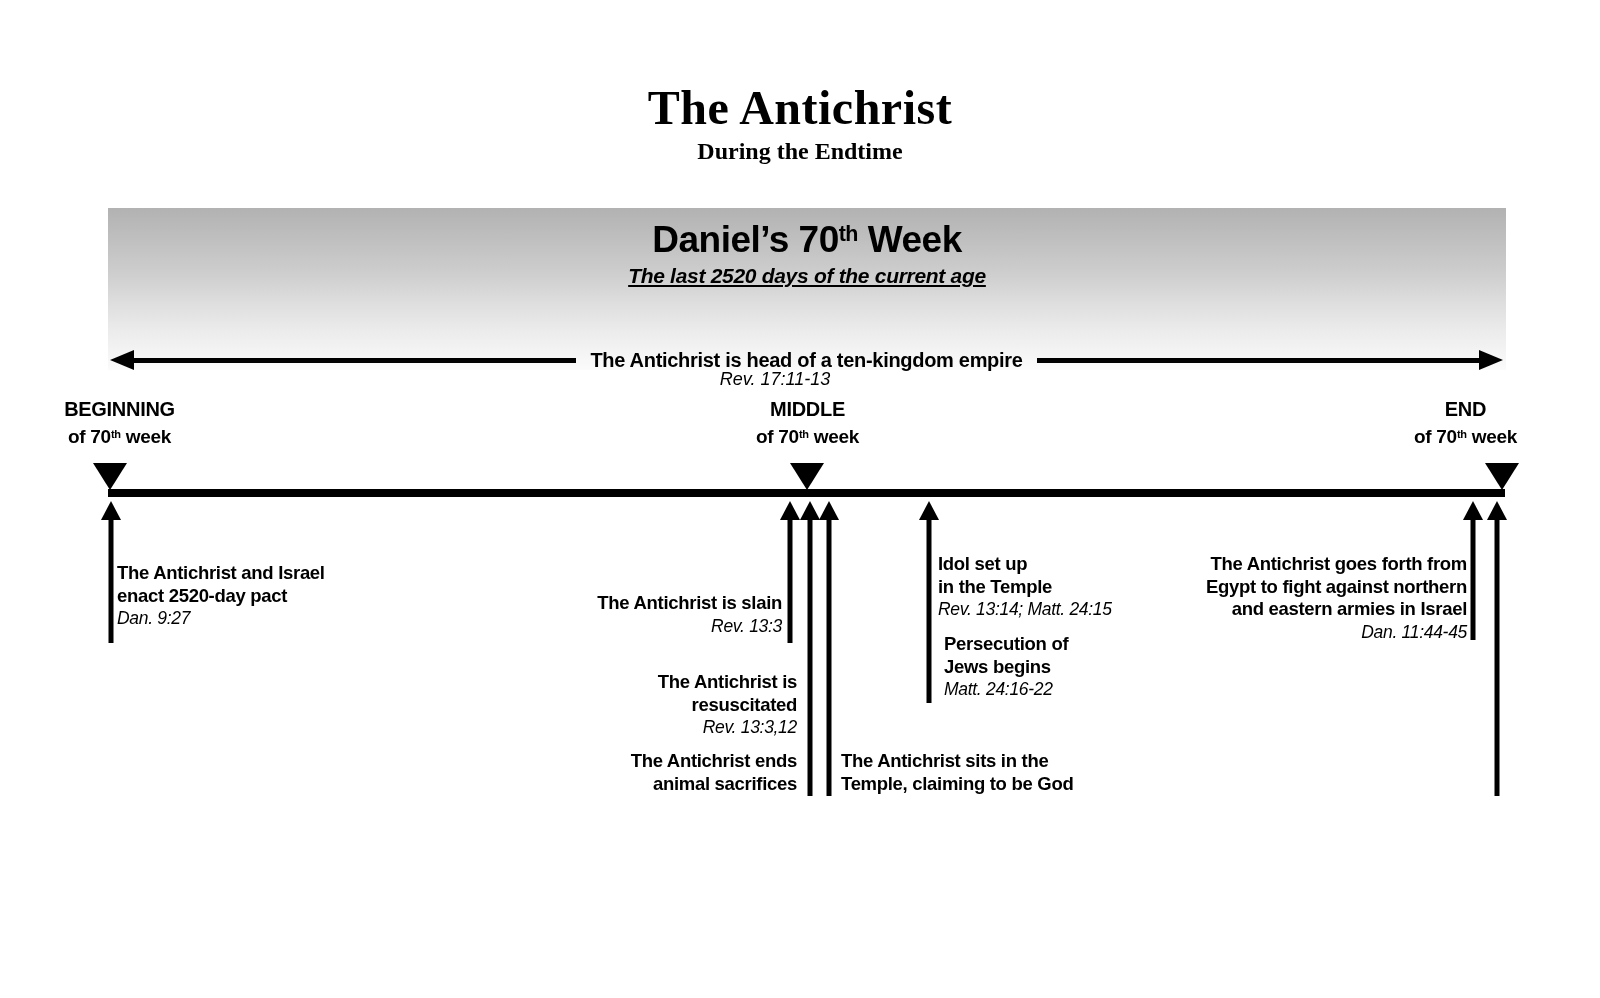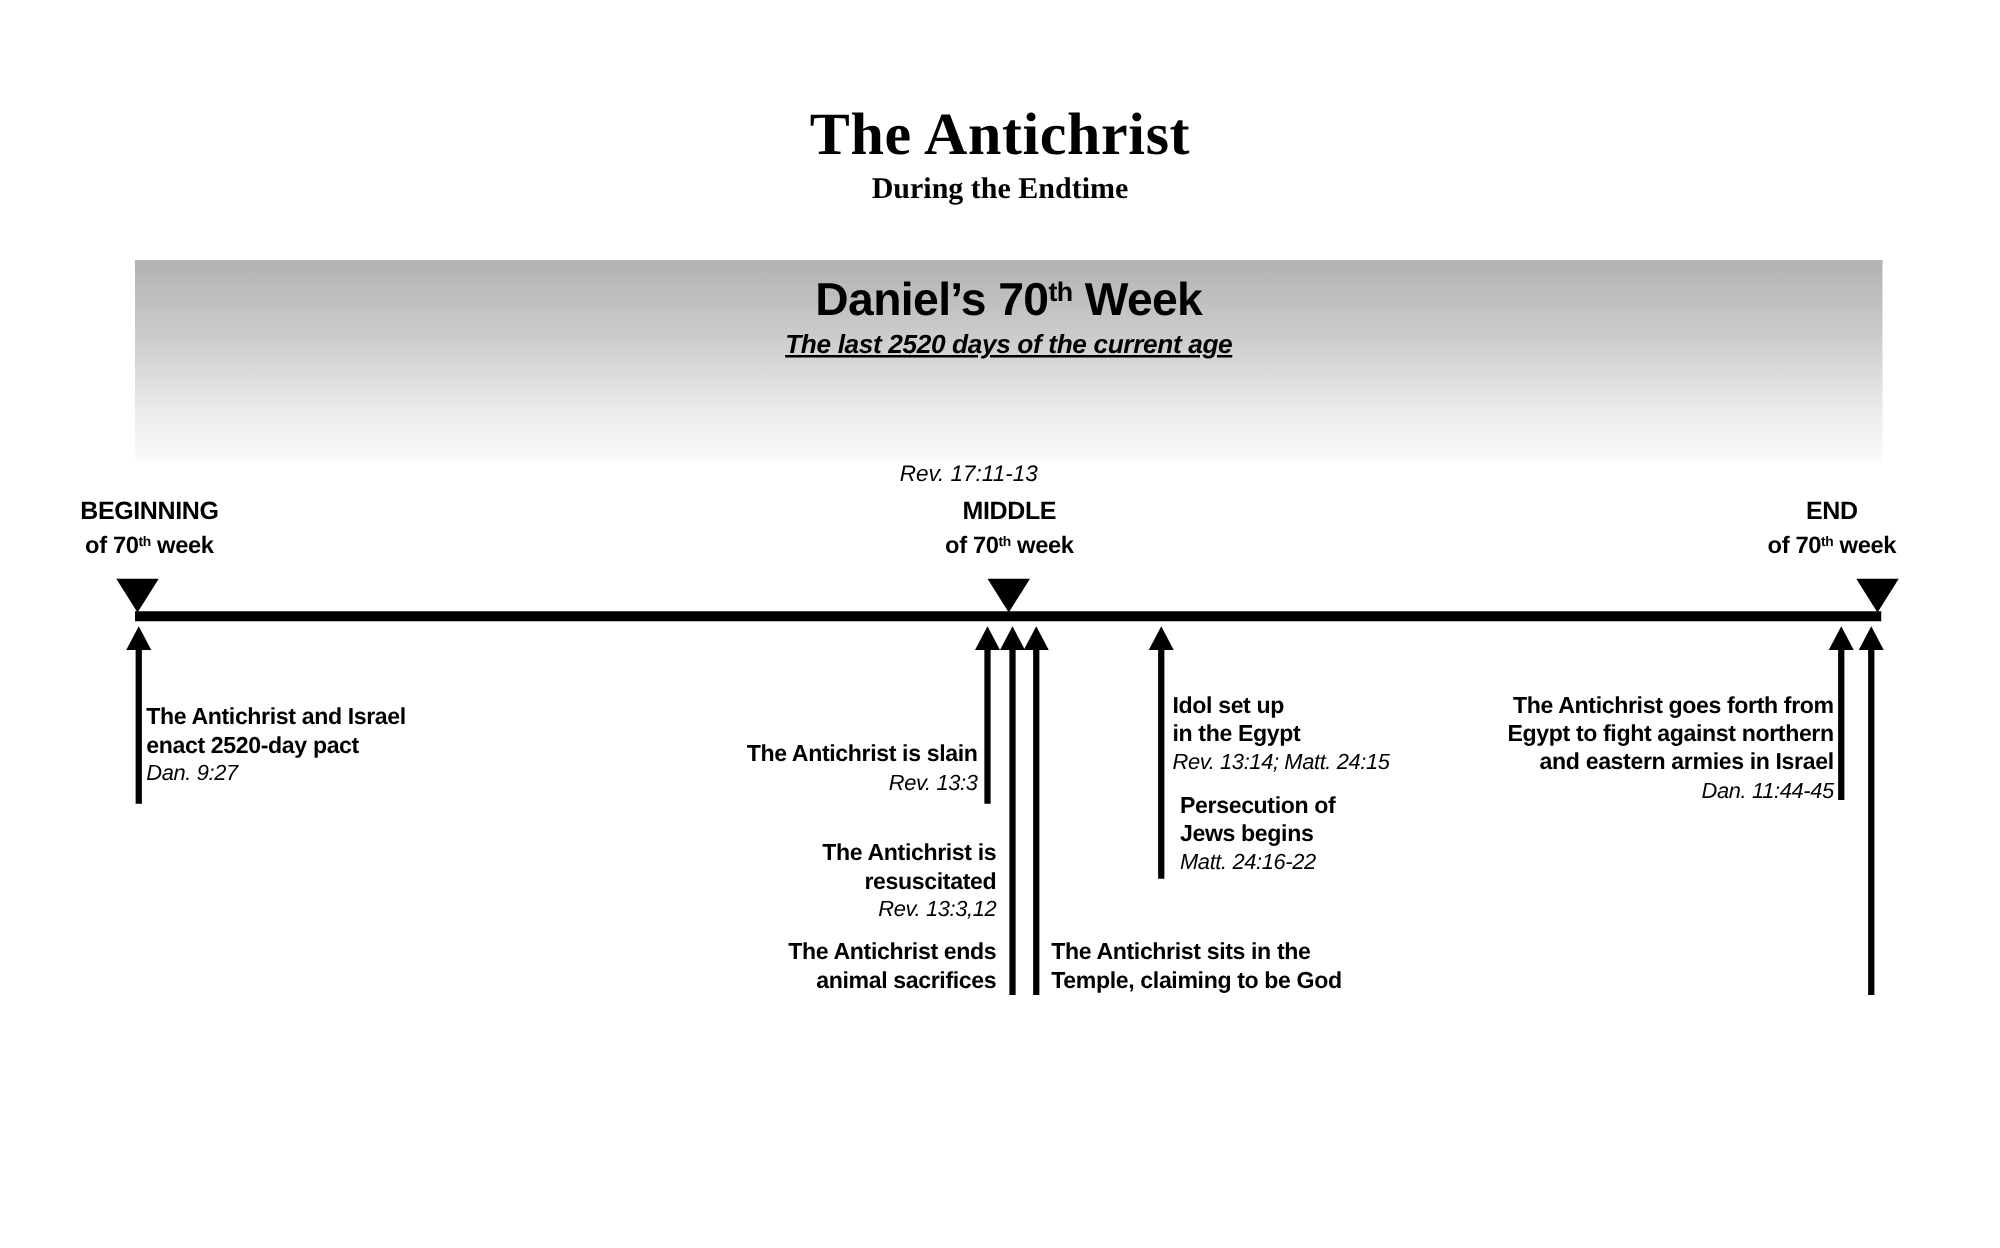--- a/index.html
+++ b/index.html
@@ -86,20 +86,27 @@
 <div class="page">
 
   <div class="title-main">The Antichrist</div>
   <div class="title-sub">During the Endtime</div>
 
   <div class="banner">
     <div class="banner-heading"><span>Daniel’s 70</span><span class="sup">th</span><span> Week</span></div>
     <div class="banner-subheading">The last 2520 days of the current age</div>
   </div>
 
+  <div class="empire-arrow">
+    <div class="ah-left"></div>
+    <div class="h-line"></div>
+    <div class="empire-text">The Antichrist is head of a ten-kingdom empire</div>
+    <div class="h-line"></div>
+    <div class="ah-right"></div>
+  </div>
   <div class="empire-ref">Rev. 17:11-13</div>
 
   <div class="tl-label" style="left:27px;">
     <div class="l1">BEGINNING</div>
     <div class="l2"><span>of 70</span><span class="sup">th</span><span> week</span></div>
   </div>
   <div class="tl-label" style="left:715px;">
     <div class="l1">MIDDLE</div>
     <div class="l2"><span>of 70</span><span class="sup">th</span><span> week</span></div>
   </div>
@@ -146,21 +153,21 @@
   </div>
 
   <div class="event" style="left:841px; top:750px;">
     <div>The Antichrist sits in the</div>
     <div>Temple, claiming to be God</div>
     <div class="ref">2 Thes. 2:4</div>
   </div>
 
   <div class="event" style="left:938px; top:553px;">
     <div>Idol set up</div>
-    <div>in the Egypt</div>
+    <div>in the Temple</div>
     <div class="ref">Rev. 13:14; Matt. 24:15</div>
   </div>
 
   <div class="event" style="left:944px; top:633px;">
     <div>Persecution of</div>
     <div>Jews begins</div>
     <div class="ref">Matt. 24:16-22</div>
   </div>
 
   <div class="event right" style="right:133px; top:553px;">

